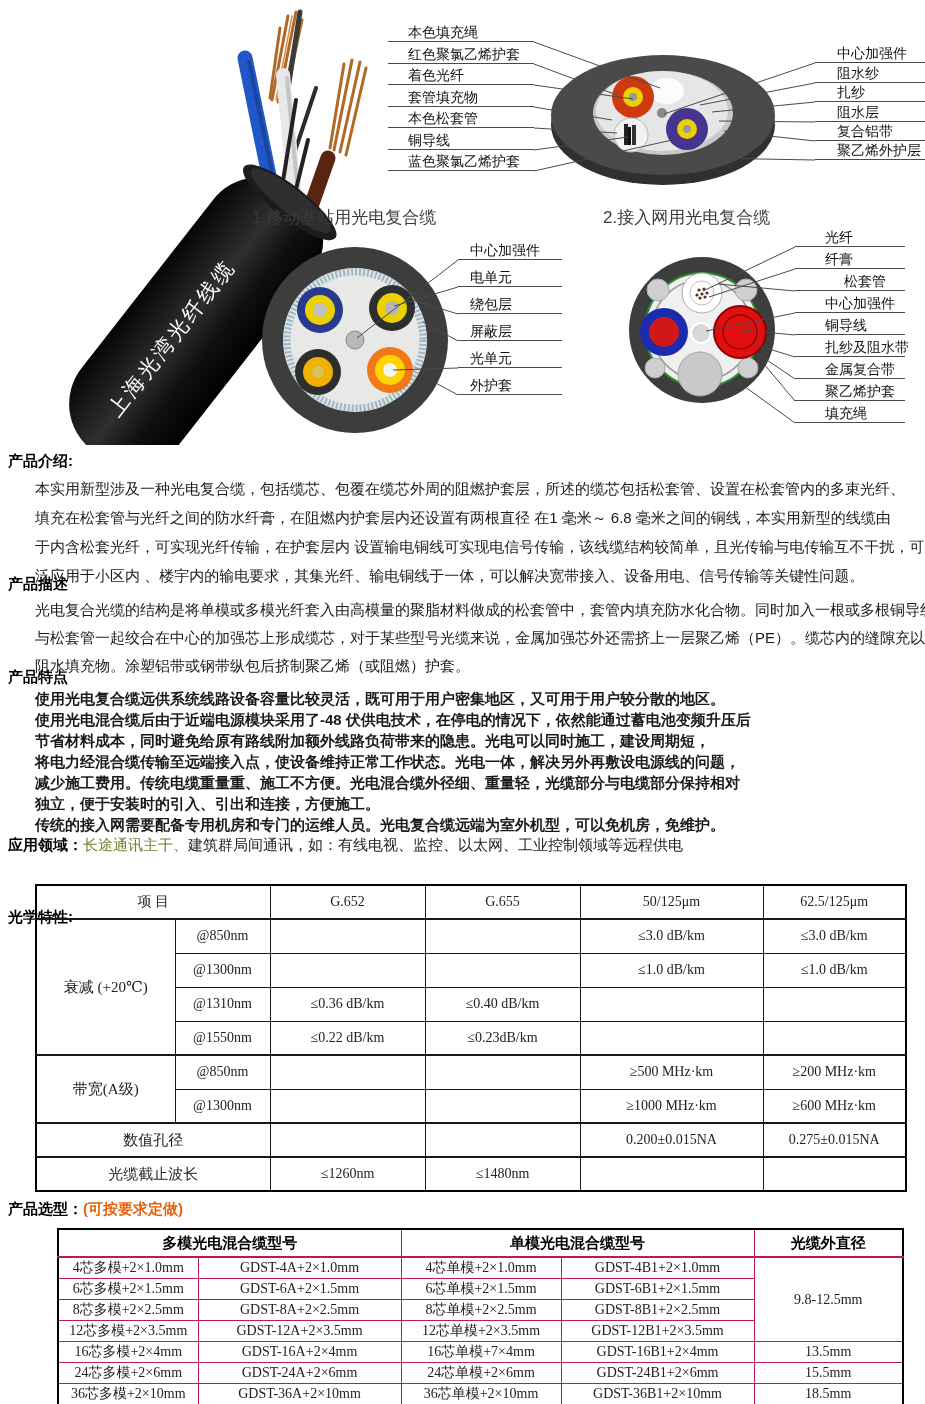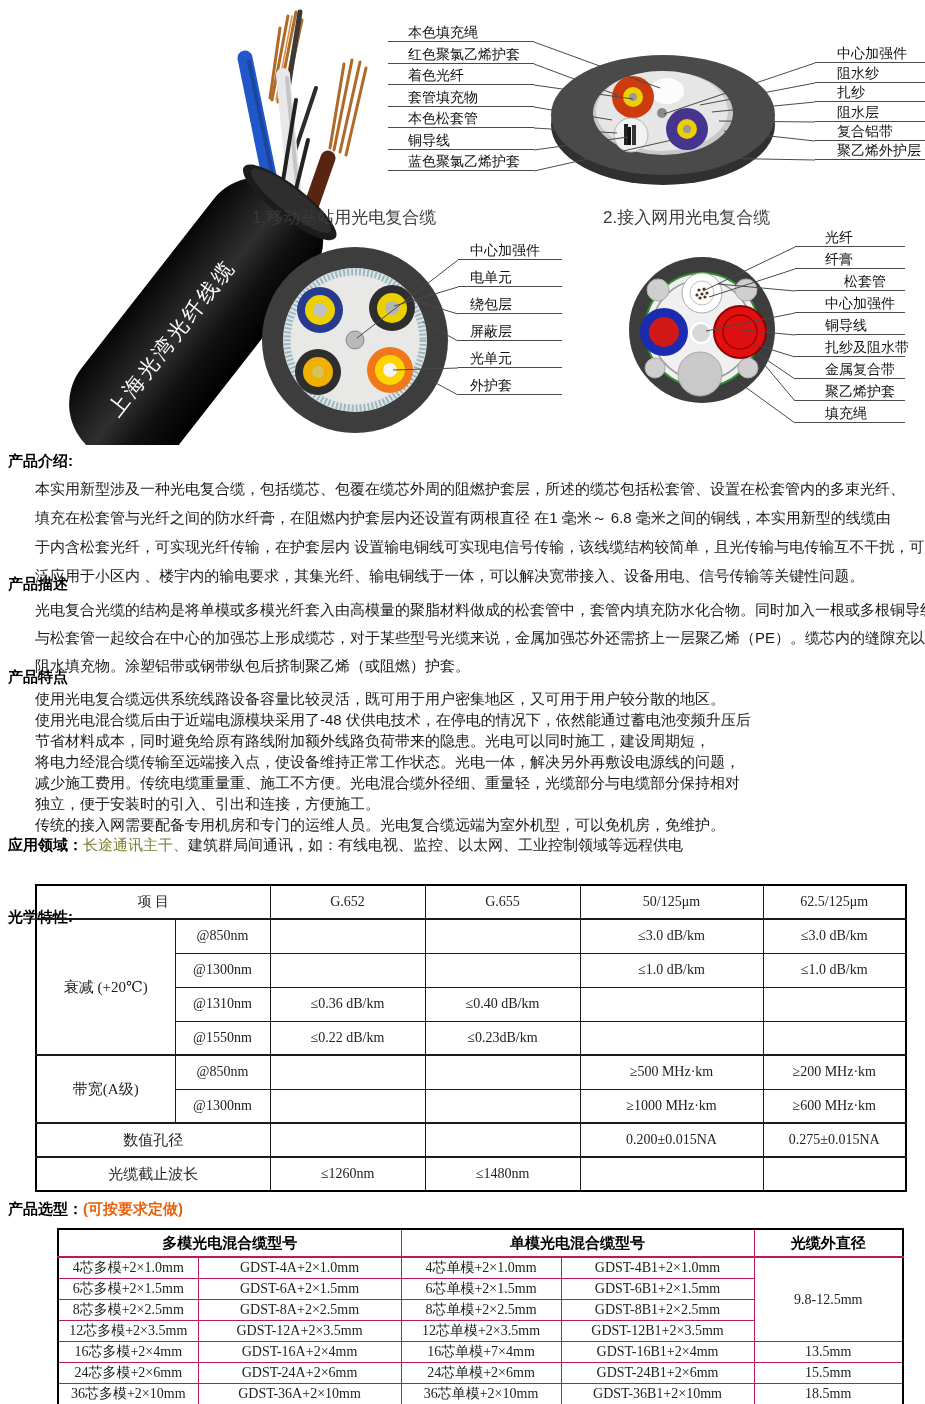--- a/index.html
+++ b/index.html
@@ -13,21 +13,21 @@
   .co-tr{left:815px;width:110px;padding-left:22px;box-sizing:border-box;}
   .co-d1{left:458px;width:104px;padding-left:12px;box-sizing:border-box;}
   .co-d2{left:795px;width:110px;padding-left:30px;box-sizing:border-box;}
   .diag-title{position:absolute;font-size:17px;color:#3a3a3a;white-space:nowrap;}
   
   .h{position:absolute;left:8px;font-size:15px;font-weight:bold;color:#000;white-space:nowrap;}
   .para{position:absolute;left:35px;width:882px;font-size:15px;color:#1a1a1a;}
   .para div{white-space:nowrap;}
   .lh29 div{line-height:29px;}
   .lh28 div{line-height:28px;}
-  .lh21 div{line-height:21px;}
+  .lh21 div{line-height:21px;font-weight:bold;}
   .appline{position:absolute;left:8px;top:836px;font-size:15px;white-space:nowrap;}
   .appline .hd{font-weight:bold;color:#000;}
   .appline .hl{color:#7b7b2e;}
   .appline .rest{color:#222;}
   .sel-note{color:#e8610d;font-weight:bold;}
   
   table{border-collapse:collapse;}
   .optical{position:absolute;left:35px;top:884px;width:870px;table-layout:fixed;}
   .optical td{border:1px solid #1a1a1a;text-align:center;vertical-align:middle;
               font-family:"Liberation Serif","DejaVu Serif",serif;font-size:14px;color:#222;

